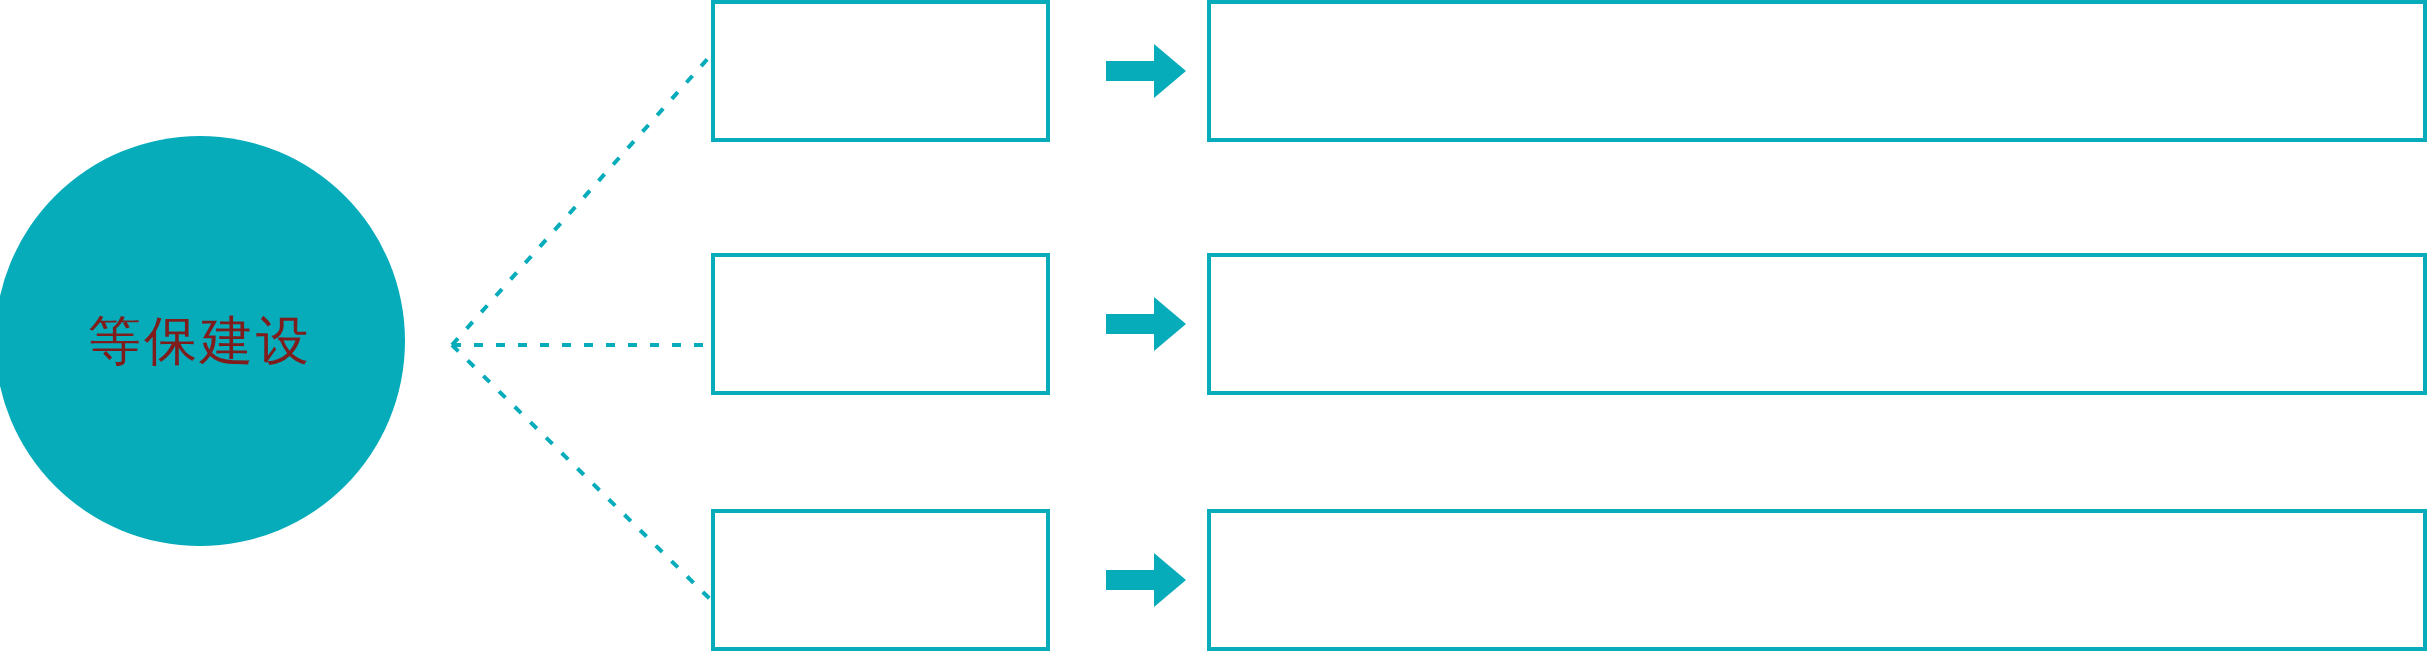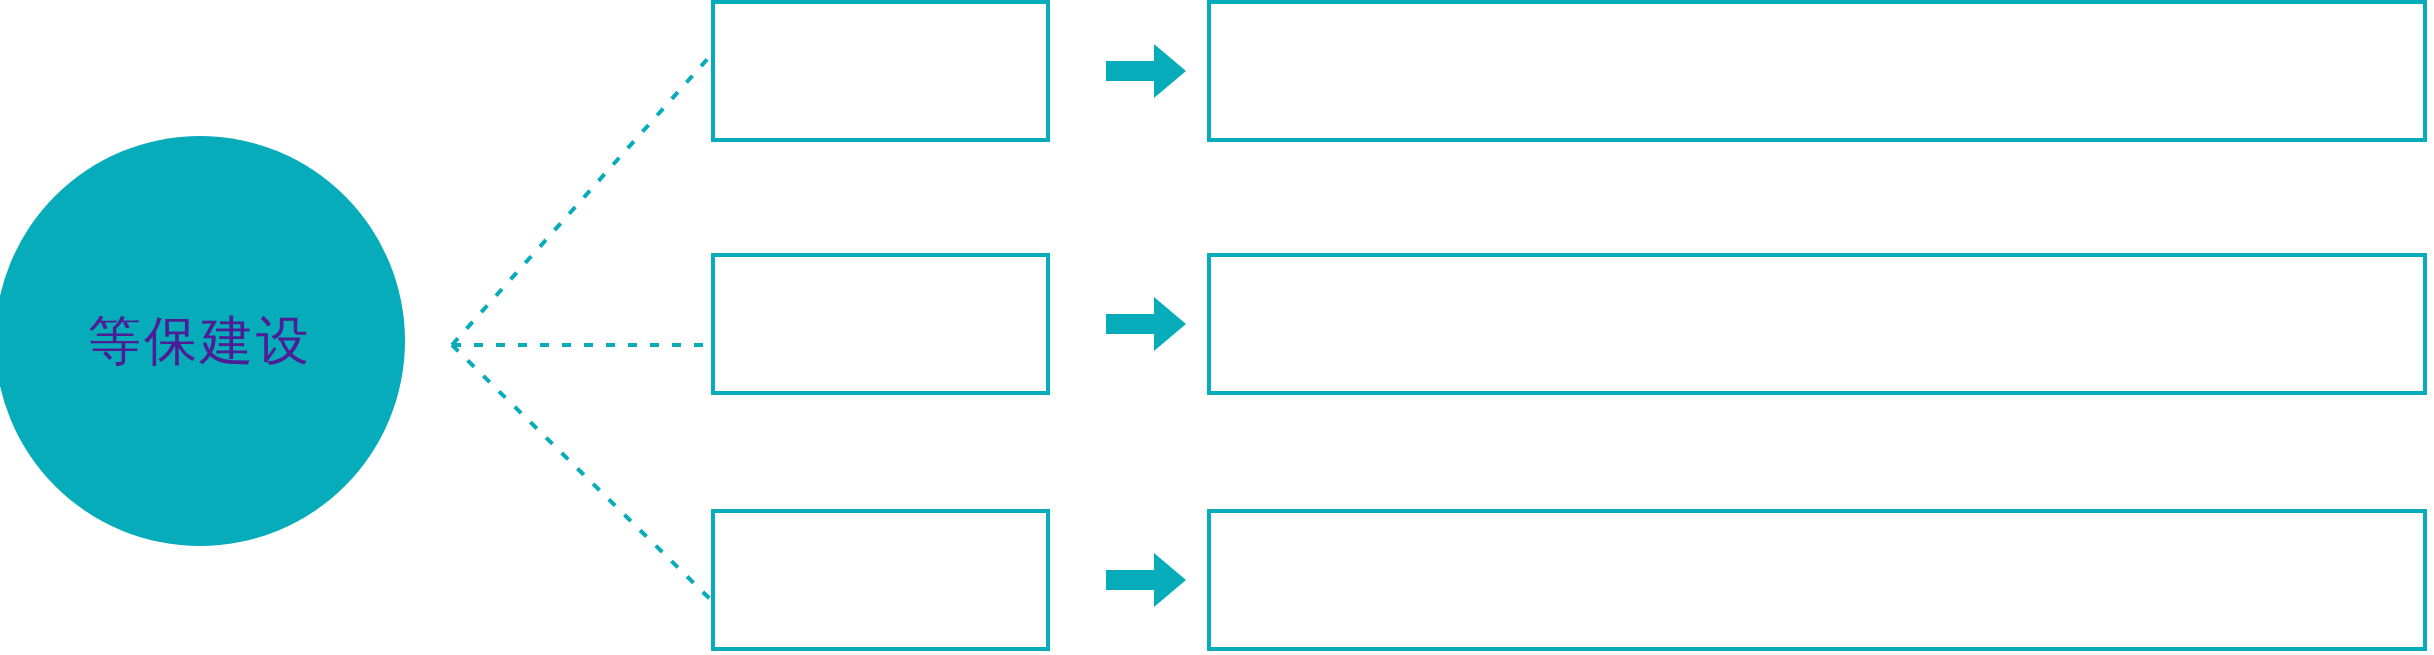--- a/index.html
+++ b/index.html
@@ -28,21 +28,21 @@
     height: 410px;
     border-radius: 50%;
     background: #07ACBB;
     display: flex;
     flex-direction: column;
     align-items: center;
     justify-content: center;
     box-sizing: border-box;
   }
   .hub-line {
-    color: #4c1d95;
+    color: #7f1d1d;
     font-size: 53px;
     line-height: 1.28;
     letter-spacing: 3px;
     font-weight: 400;
     text-align: center;
     white-space: nowrap;
     font-family: "DejaVu Sans", "Liberation Sans", sans-serif;
   }
 
   

